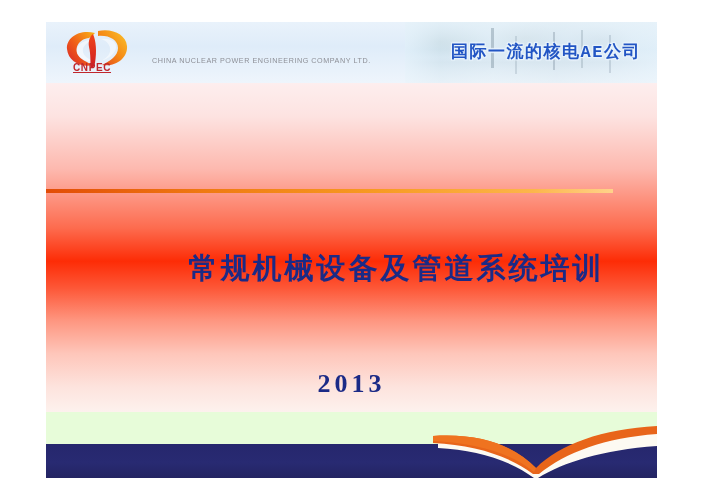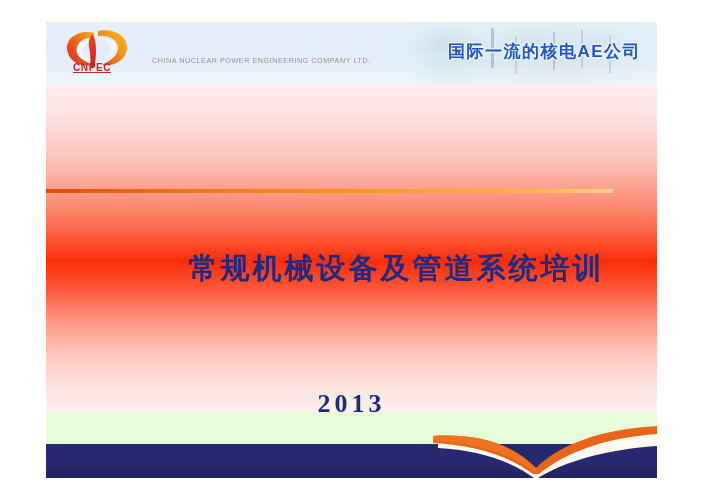--- a/index.html
+++ b/index.html
@@ -99,21 +99,21 @@
 
   .banner-text {
     position: absolute;
     right: 16px;
     top: 18px;
     font-size: 17px;
     font-weight: bold;
     letter-spacing: 1.5px;
     color: #2255c4;
     white-space: nowrap;
-    font-family: Liberation Sans, sans-serif;
+    font-family: Liberation Mono, monospace;
     text-shadow:
       -1px -1px 0 #e8f3fb, 1px -1px 0 #e8f3fb,
       -1px 1px 0 #e8f3fb, 1px 1px 0 #e8f3fb,
       0 0 3px #ffffff;
   }
 
   
   .body-area {
     position: absolute;
     left: 0;
@@ -159,21 +159,20 @@
     position: absolute;
     left: 0;
     top: 286px;
     width: 611px;
     text-align: center;
     font-size: 26px;
     font-weight: bold;
     letter-spacing: 4px;
     color: #1b2a86;
     font-family: "Liberation Serif", "DejaVu Serif", serif;
-    margin-top: 20px;
   }
 
   
   .band-green {
     position: absolute;
     left: 0;
     top: 390px;
     width: 611px;
     height: 32px;
     background: #e7fcd9;

